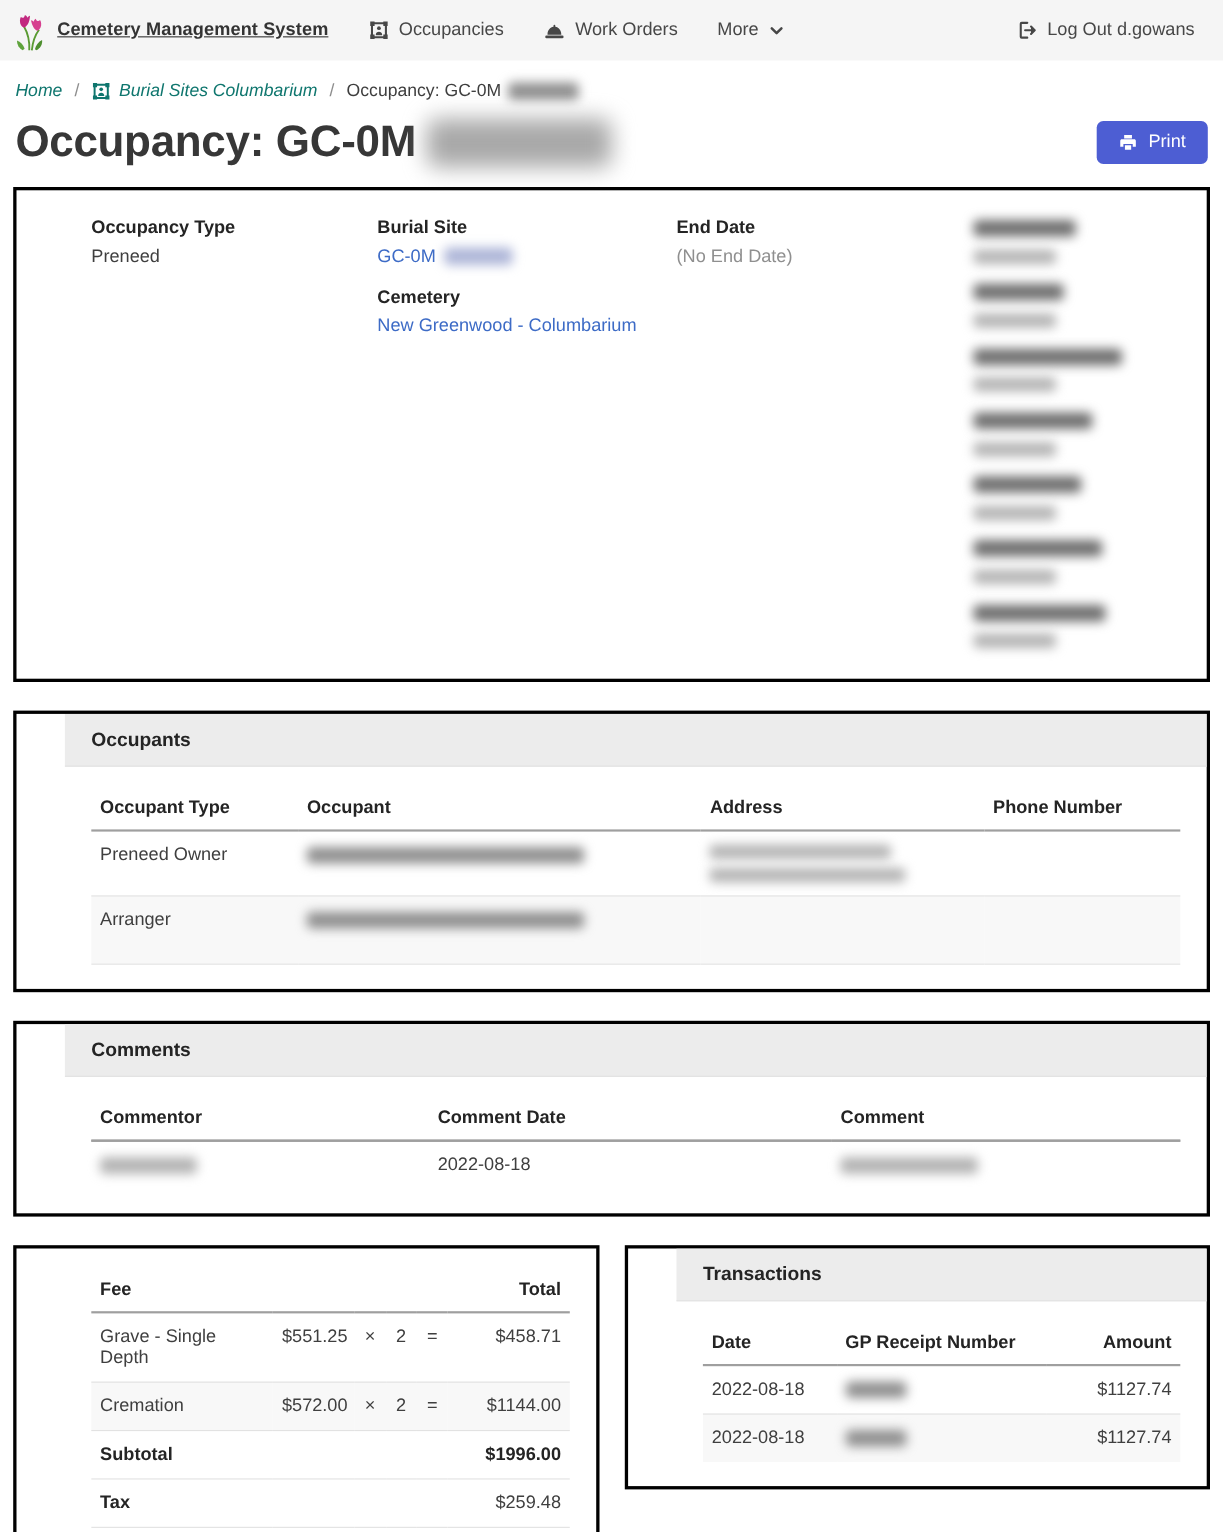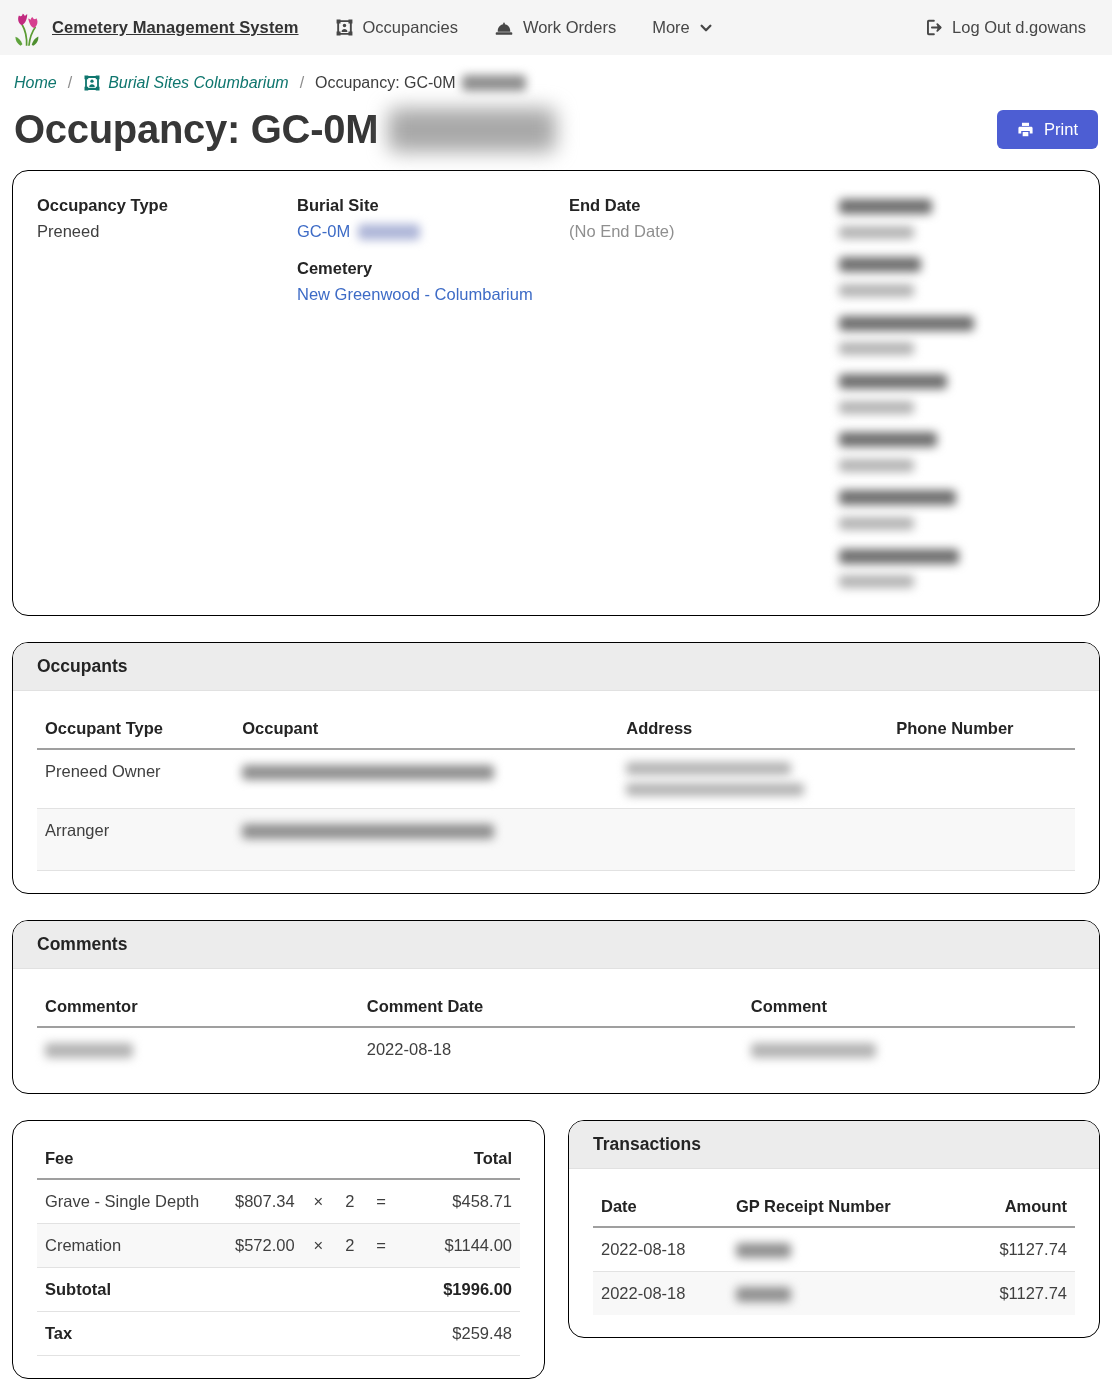--- a/index.html
+++ b/index.html
@@ -21,21 +21,21 @@
   .bc-link { color:#0f766e; text-decoration:none; display:flex; align-items:center; gap:7px; cursor:pointer;font-style:italic; }
   .bc-sep { color:#8d8d8d; }
   .bc-current { color:#3e3e3e; display:flex; align-items:center; gap:6px; }
   
   .title-row { display:flex; justify-content:space-between; align-items:center; padding:2px 14px 18px; }
   h1 { font-size:40px; font-weight:600; color:#373737; margin:0; display:flex; align-items:center; letter-spacing:-.3px; }
   .btn-print { background:#4d5ed3; color:#fff; border:none; border-radius:6px; padding:10px 20px;
                font-size:16.5px; display:flex; gap:10px; align-items:center; cursor:pointer;
                font-family:inherit; }
   
-  .card { margin:0 12px 26px; border:1px solid #000000; border-radius:16px; background:#fff; overflow:hidden; }
+  .card { margin:0 12px 26px; border:3px solid #000000; border-radius:0; background:#fff; overflow:hidden;padding-left:44px; }
   .card-header { background:#ececec; padding:13px 24px; font-weight:700; font-size:17.5px; color:#242424; border-bottom:1px solid #e1e1e1; }
   .card-body { padding:20px 24px 22px; }
   
   .details-grid { display:grid; grid-template-columns:260px 272px 270px 1fr; padding:24px; }
   .fgroup { margin-bottom:12px; }
   .flabel { font-weight:700; color:#242424; margin-bottom:5px; line-height:1.25; }
   .fvalue { color:#3f3f3f; line-height:1.25; }
   .muted { color:#8f8f8f; }
   a.link { color:#3d6bc6; text-decoration:none; cursor:pointer; }
   
@@ -313,21 +313,21 @@
             <th></th>
             <th></th>
             <th></th>
             <th></th>
             <th class="ta-r">Total</th>
           </tr>
         </thead>
         <tbody>
           <tr>
             <td>Grave - Single Depth</td>
-            <td class="ta-r">$807.34</td>
+            <td class="ta-r">$551.25</td>
             <td class="ta-c">×</td>
             <td class="ta-c">2</td>
             <td class="ta-c">=</td>
             <td class="ta-r">$458.71</td>
           </tr>
           <tr class="striped">
             <td>Cremation</td>
             <td class="ta-r">$572.00</td>
             <td class="ta-c">×</td>
             <td class="ta-c">2</td>

